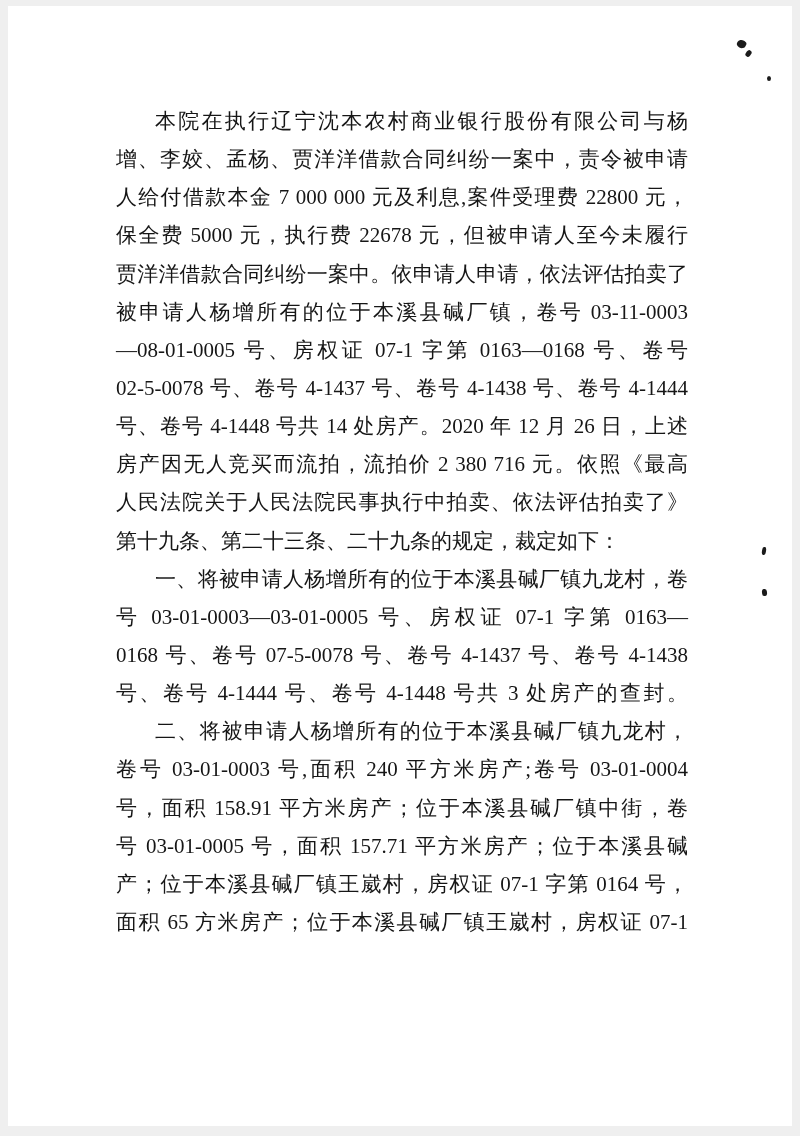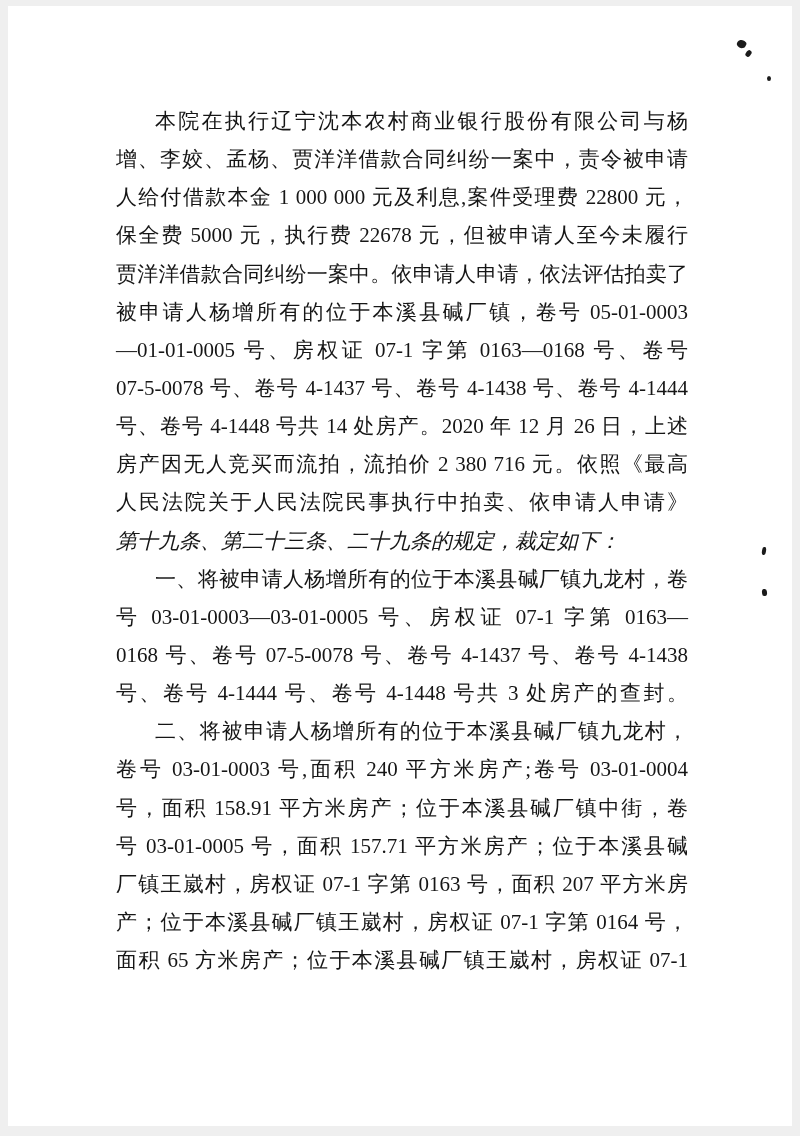--- a/index.html
+++ b/index.html
@@ -36,58 +36,56 @@
     text-align: justify;
     text-align-last: justify;
     white-space: nowrap;
     letter-spacing: 0;
   }
   .line.indent {
     padding-left: 39px;
   }
   .line.no-fill {
     text-align-last: left;
-    font-style: italic;
   }
   .speck {
     position: absolute;
     background: #1b1b1b;
   }
   .speck-1 { left: 737px; top: 40px;  width: 9px;  height: 8px;  border-radius: 55% 35% 50% 45%; transform: rotate(32deg); }
   .speck-2 { left: 746px; top: 50px;  width: 5px;  height: 7px;  border-radius: 45%; transform: rotate(40deg); }
   .speck-3 { left: 767px; top: 76px;  width: 4px;  height: 5px;  border-radius: 50%; }
   .speck-4 { left: 762px; top: 547px; width: 4px;  height: 8px;  border-radius: 40%; transform: rotate(8deg); }
   .speck-5 { left: 762px; top: 589px; width: 5px;  height: 7px;  border-radius: 40%; transform: rotate(-6deg); }
 </style>
 </head>
 <body style="background: rgb(239, 239, 239);">
 
 <div class="paper" style="background: rgb(255, 255, 255);">
   <div class="doc-body" style="color: rgb(22, 22, 22);">
       <div class="line indent">本院在执行辽宁沈本农村商业银行股份有限公司与杨</div>
       <div class="line">增、李姣、孟杨、贾洋洋借款合同纠纷一案中，责令被申请</div>
-      <div class="line">人给付借款本金 1 000 000 元及利息,案件受理费 22800 元，</div>
+      <div class="line">人给付借款本金 7 000 000 元及利息,案件受理费 22800 元，</div>
       <div class="line">保全费 5000 元，执行费 22678 元，但被申请人至今未履行</div>
       <div class="line">贾洋洋借款合同纠纷一案中。依申请人申请，依法评估拍卖了</div>
-      <div class="line">被申请人杨增所有的位于本溪县碱厂镇，卷号 05-01-0003</div>
-      <div class="line">—01-01-0005 号、房权证 07-1 字第 0163—0168 号、卷号</div>
-      <div class="line">07-5-0078 号、卷号 4-1437 号、卷号 4-1438 号、卷号 4-1444</div>
+      <div class="line">被申请人杨增所有的位于本溪县碱厂镇，卷号 03-11-0003</div>
+      <div class="line">—08-01-0005 号、房权证 07-1 字第 0163—0168 号、卷号</div>
+      <div class="line">02-5-0078 号、卷号 4-1437 号、卷号 4-1438 号、卷号 4-1444</div>
       <div class="line">号、卷号 4-1448 号共 14 处房产。2020 年 12 月 26 日，上述</div>
       <div class="line">房产因无人竞买而流拍，流拍价 2 380 716 元。依照《最高</div>
-      <div class="line">人民法院关于人民法院民事执行中拍卖、依申请人申请》</div>
+      <div class="line">人民法院关于人民法院民事执行中拍卖、依法评估拍卖了》</div>
       <div class="line no-fill">第十九条、第二十三条、二十九条的规定，裁定如下：</div>
       <div class="line indent">一、将被申请人杨增所有的位于本溪县碱厂镇九龙村，卷</div>
       <div class="line">号 03-01-0003—03-01-0005 号、房权证 07-1 字第 0163—</div>
       <div class="line">0168 号、卷号 07-5-0078 号、卷号 4-1437 号、卷号 4-1438</div>
       <div class="line">号、卷号 4-1444 号、卷号 4-1448 号共 3 处房产的查封。</div>
       <div class="line indent">二、将被申请人杨增所有的位于本溪县碱厂镇九龙村，</div>
       <div class="line">卷号 03-01-0003 号,面积 240 平方米房产;卷号 03-01-0004</div>
       <div class="line">号，面积 158.91 平方米房产；位于本溪县碱厂镇中街，卷</div>
       <div class="line">号 03-01-0005 号，面积 157.71 平方米房产；位于本溪县碱</div>
-      <div class="line">厂镇王崴村，房权证 07-1 字第 0163 号，面积 207 平方米房</div>
       <div class="line">产；位于本溪县碱厂镇王崴村，房权证 07-1 字第 0164 号，</div>
       <div class="line">面积 65 方米房产；位于本溪县碱厂镇王崴村，房权证 07-1</div>
     </div>
 </div>
 
 <div class="speck speck-1"></div>
 <div class="speck speck-2"></div>
 <div class="speck speck-3"></div>
 <div class="speck speck-4"></div>
 <div class="speck speck-5"></div>

